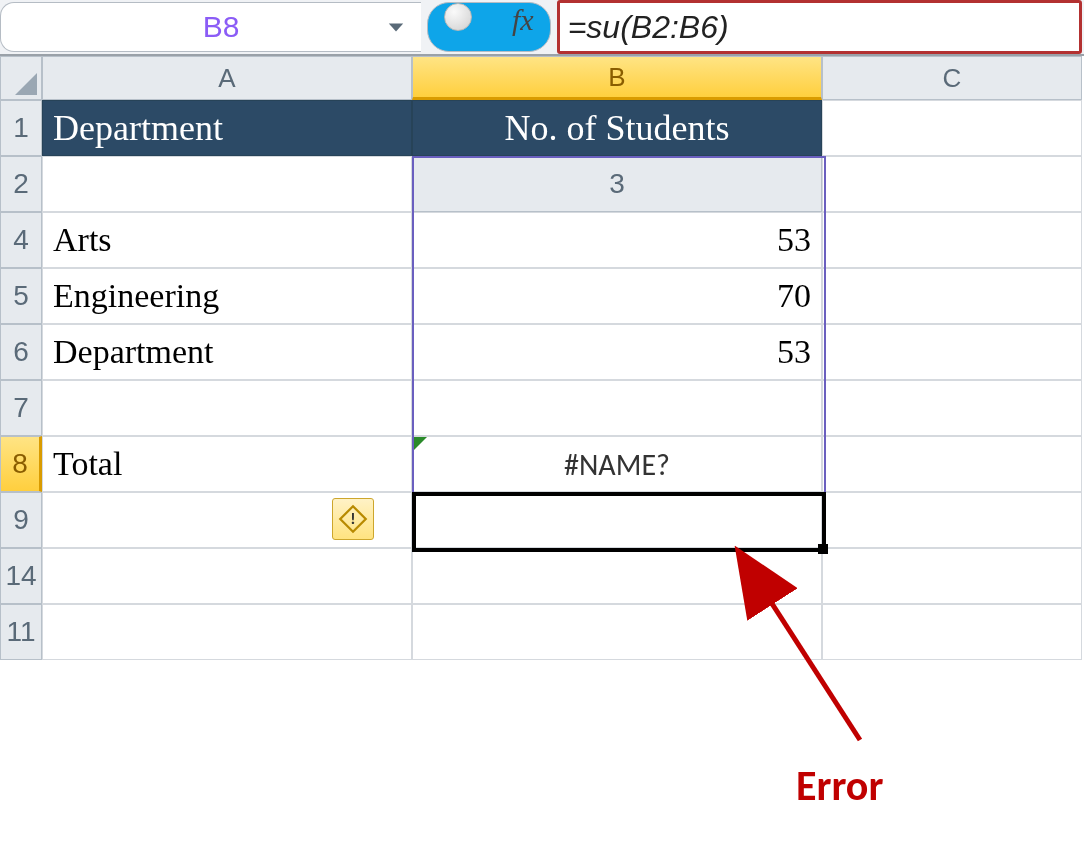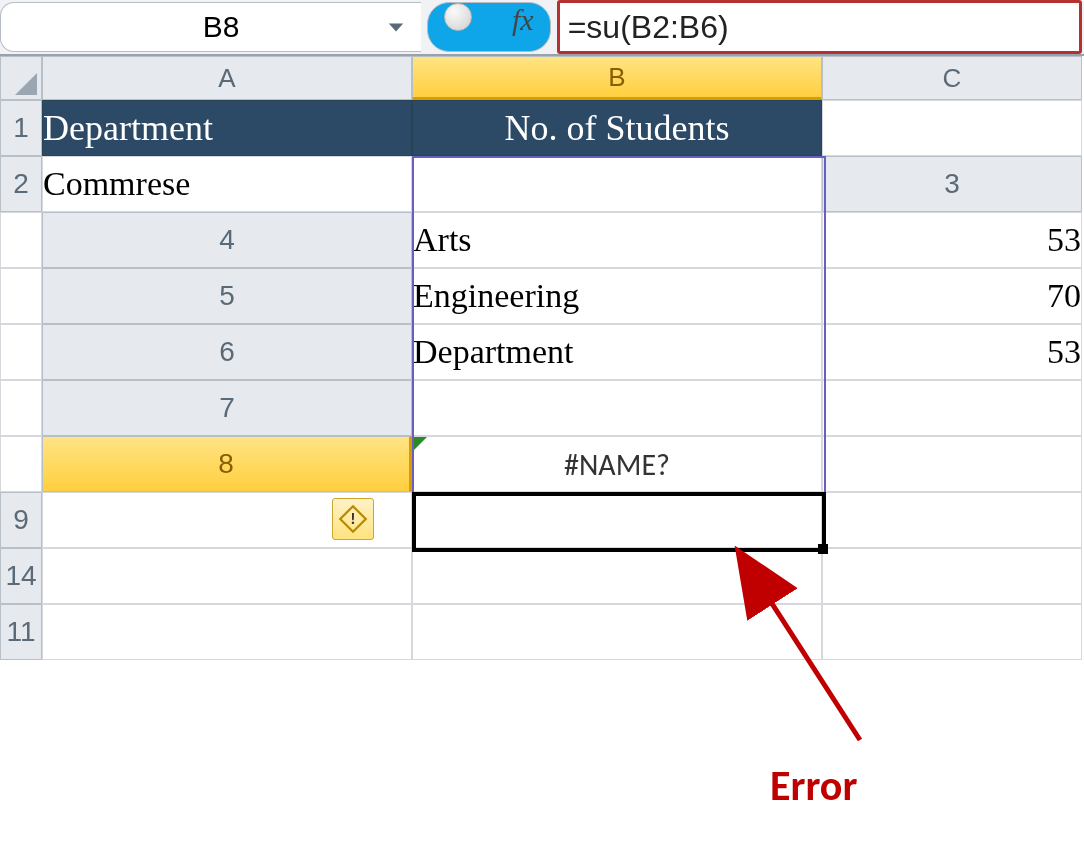--- a/index.html
+++ b/index.html
@@ -32,21 +32,21 @@
     border-bottom-left-radius: 14px;
     border-right: none;
     margin-top: 2px;
     margin-bottom: 2px;
   }
   .name-box {
     flex: 1;
     text-align: center;
     font-size: 30px;
     font-family: "Segoe UI", Arial, sans-serif;
-    color: #000000;
+    color: #8b5cf6;
     padding-left: 60px;
   }
   .name-dd {
     width: 30px;
     height: 30px;
     margin-right: 10px;
     display: flex;
     align-items: center;
     justify-content: center;
   }
@@ -82,20 +82,21 @@
     background: #fff;
     border: 3px solid #b33131;
     border-radius: 3px;
     margin: 0 2px 0 0;
     padding-left: 8px;
   }
   .formula-input {
     font-size: 32px;
     font-family: "Segoe UI", Arial, sans-serif;
     color: #222;
+    font-style: italic;
   }
 
   
   .grid {
     display: grid;
     grid-template-columns: 42px 370px 410px 260px;
     grid-template-rows: 44px repeat(11, 56px);
     position: relative;
     user-select: none;
   }
@@ -131,21 +132,21 @@
     color: #8a5d00;
     border-bottom: 3px solid #d99b00;
   }
 
   .cell {
     border: 1px solid #d5d9de;
     font-size: 34px;
     font-family: "Times New Roman", serif;
     display: flex;
     align-items: center;
-    padding: 0 0;
+    padding: 0 10px;
     background: #fff;
     position: relative;
   }
   .cell.right { justify-content: flex-end; }
 
   
   .hdr {
     background: #2c4a66;
     color: #fff;
     font-size: 36px;
@@ -241,21 +242,20 @@
   <div class="colhdr">A</div>
   <div class="colhdr sel">B</div>
   <div class="colhdr">C</div>
 
   <div class="rowhdr">1</div>
   <div class="cell hdr">Department</div>
   <div class="cell hdr b">No. of Students</div>
   <div class="cell"></div>
 
   <div class="rowhdr">2</div>
-  <div class="cell">Commrese</div>
   <div class="cell"></div>
 
   <div class="rowhdr">3</div>
   <div class="cell"></div>
 
   <div class="rowhdr">4</div>
   <div class="cell">Arts</div>
   <div class="cell right">53</div>
   <div class="cell"></div>
 
@@ -268,20 +268,21 @@
   <div class="cell">Department</div>
   <div class="cell right">53</div>
   <div class="cell"></div>
 
   <div class="rowhdr">7</div>
   <div class="cell"></div>
   <div class="cell"></div>
   <div class="cell"></div>
 
   <div class="rowhdr sel">8</div>
+  <div class="cell">Total</div>
   <div class="cell" style="justify-content:center;">
     <span class="green-tri"></span>
     <span class="name-err">#NAME?</span>
   </div>
   <div class="cell"></div>
 
   <div class="rowhdr">9</div>
   <div class="cell"></div>
   <div class="cell"></div>
   <div class="cell"></div>
@@ -309,13 +310,13 @@
 </div>
 
 <svg class="arrow-svg" style="left:600px; top:540px; width:300px; height:240px;" viewBox="0 0 300 240">
   <defs>
     <marker id="ah" markerWidth="14" markerHeight="12" refX="2" refY="6" orient="auto">
       <polygon points="14,0 0,6 14,12" fill="#c00000"></polygon>
     </marker>
   </defs>
   <line x1="140" y1="14" x2="260" y2="200" stroke="#c00000" stroke-width="5" marker-start="url(#ah)"></line>
 </svg>
-<div class="error-label" style="left:770px; top:760px;">Error</div>
+<div class="error-label" style="left:796px; top:760px;">Error</div>
 
 </body></html>

